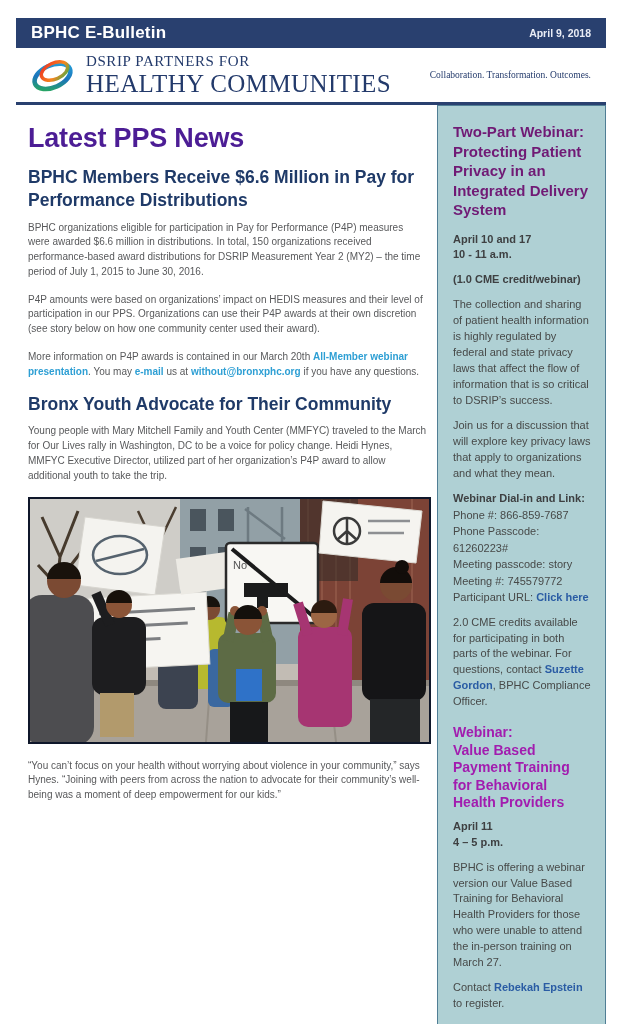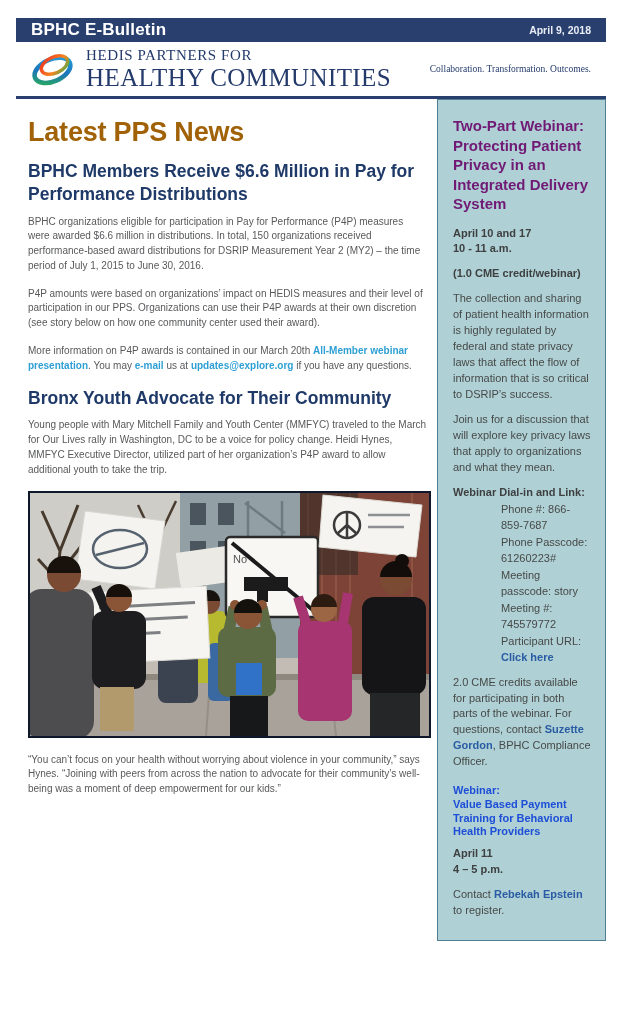--- a/index.html
+++ b/index.html
@@ -1,51 +1,51 @@
 <!DOCTYPE html>
 <html><head>
 <meta charset="utf-8">
 <style>
   html,body{margin:0;padding:0;background:#ffffff;}
   body{width:622px;height:1024px;overflow:hidden;font-family:"Liberation Sans",sans-serif;position:relative;}
   .email{position:absolute;left:16px;top:18px;width:590px;}
 
   
-  .topbar{height:24px;background:#29406f;display:flex;align-items:center;justify-content:space-between;padding:0 15px;box-sizing:border-box;text-align:center;}
+  .topbar{height:30px;background:#29406f;display:flex;align-items:center;justify-content:space-between;padding:0 15px;box-sizing:border-box;text-align:center;}
   .topbar-title{color:#ffffff;font-weight:700;font-size:17px;letter-spacing:.2px;}
   .topbar-date{color:#e9ecf5;font-weight:700;font-size:10.5px;}
 
   
   .brandband{height:57px;background:#ffffff;display:flex;align-items:center;padding:0 13px;box-sizing:border-box;border-bottom:3px solid #29406f;}
   .brand-logo{width:48px;height:42px;display:inline-block;margin-right:9px;flex:none;}
   .brand-text{color:#233a6b;font-family:"Liberation Serif",serif;line-height:1.08;}
   .brand-l1{font-size:15px;letter-spacing:.6px;}
   .brand-l2{font-size:25px;letter-spacing:.4px;}
   .brand-tagline{margin-left:auto;color:#233a6b;font-family:"Liberation Serif",serif;font-size:9.5px;padding-right:2px;}
 
   
   .content{display:flex;min-height:757px;background:#ffffff;}
   .maincol{width:421px;box-sizing:border-box;padding:12px 10px 16px 12px;}
-  h1{color:#a16207;font-size:27px;margin:6px 0 12px 0;letter-spacing:-.2px;}
+  h1{color:#4c1d95;font-size:27px;margin:6px 0 12px 0;letter-spacing:-.2px;}
   h2{color:#1f3a68;font-size:17.5px;line-height:1.3;margin:8px 0 9px 0;}
   .maincol p{color:#58595b;font-size:10px;line-height:1.48;margin:0 0 13px 0;}
   .maincol .seg-link{color:#2e9fd4;font-weight:700;}
   .quote{margin-top:2px;}
 
   
   .photo{width:399px;height:243px;border:2px solid #0f172a;margin:4px 0 15px 0;overflow:hidden;background:#5eead4;}
 
   
   .sidebar{flex:1;background:#afd0d4;border:1px solid #507e95;box-sizing:border-box;padding:16px 14px 12px 15px;}
   .sb-title{color:#701a75;font-weight:700;font-size:15px;line-height:1.3;margin-bottom:12px;}
-  .sb-title2{color:#1d4ed8;font-weight:700;font-size:11px;line-height:1.25;margin:14px 0 7px 0;}
+  .sb-title2{color:#a21caf;font-weight:700;font-size:14px;line-height:1.25;margin:14px 0 7px 0;}
   .sb-bold{color:#3e4042;font-weight:700;font-size:11px;line-height:1.45;}
   .sb-gap{margin-bottom:9px;}
   .sidebar p{color:#474948;font-size:11px;line-height:1.45;margin:0 0 9px 0;}
-  .sb-line{color:#474948;font-size:11px;line-height:1.5;margin-left:48px;}
+  .sb-line{color:#474948;font-size:11px;line-height:1.5;}
   .sidebar .seg-link{color:#2a5ca4;font-weight:700;}
 </style>
 </head>
 <body>
 
 <div class="email">
 
   <div class="topbar">
     <span class="topbar-title">BPHC E-Bulletin</span>
     <span class="topbar-date">April 9, 2018</span>
@@ -66,35 +66,35 @@
               <stop offset="1" stop-color="#3fae49"></stop>
           </linearGradient>
         </defs>
         <g transform="rotate(-24 24 21)">
           <ellipse cx="23" cy="22" rx="19" ry="11" fill="none" stroke="url(#ga)" stroke-width="4.6"></ellipse>
           <ellipse cx="27" cy="18" rx="14" ry="8" fill="none" stroke="url(#gb)" stroke-width="3.4"></ellipse>
         </g>
       </svg>
     </span>
     <div class="brand-text">
-      <div class="brand-l1">HEDIS PARTNERS FOR</div>
+      <div class="brand-l1">DSRIP PARTNERS FOR</div>
       <div class="brand-l2">HEALTHY COMMUNITIES</div>
     </div>
     <div class="brand-tagline">Collaboration. Transformation. Outcomes.</div>
   </div>
 
   <div class="content">
 
     <div class="maincol">
       <h1>Latest PPS News</h1>
 
       <h2>BPHC Members Receive $6.6 Million in Pay for Performance Distributions</h2>
       <p>BPHC organizations eligible for participation in Pay for Performance (P4P) measures were awarded $6.6 million in distributions. In total, 150 organizations received performance-based award distributions for DSRIP Measurement Year 2 (MY2) – the time period of July 1, 2015 to June 30, 2016.</p>
       <p>P4P amounts were based on organizations’ impact on HEDIS measures and their level of participation in our PPS. Organizations can use their P4P awards at their own discretion (see story below on how one community center used their award).</p>
-      <p><span class="seg-plain">More information on P4P awards is contained in our March 20th </span><span class="seg-link">All-Member webinar presentation</span><span class="seg-plain">. You may </span><span class="seg-link">e-mail</span><span class="seg-plain"> us at </span><span class="seg-link">updates@explore.org</span><span class="seg-plain"> if you have any questions.</span></p>
+      <p><span class="seg-plain">More information on P4P awards is contained in our March 20th </span><span class="seg-link">All-Member webinar presentation</span><span class="seg-plain">. You may </span><span class="seg-link">e-mail</span><span class="seg-plain"> us at </span><span class="seg-link">without@bronxphc.org</span><span class="seg-plain"> if you have any questions.</span></p>
 
       <h2>Bronx Youth Advocate for Their Community</h2>
       <p>Young people with Mary Mitchell Family and Youth Center (MMFYC) traveled to the March for Our Lives rally in Washington, DC to be a voice for policy change. Heidi Hynes, MMFYC Executive Director, utilized part of her organization’s P4P award to allow additional youth to take the trip.</p>
 
       <div class="photo">
         <svg viewBox="0 0 399 243" width="399" height="243">
           <rect width="399" height="243" fill="#c2bcb4"></rect>
           <rect width="175" height="132" fill="#cfcdc8"></rect>
 
           <rect x="150" y="0" width="125" height="165" fill="#92a0a6"></rect>
@@ -191,17 +191,18 @@
       <div class="sb-line">Meeting #:  745579772</div>
       <div class="sb-line sb-gap"><span class="seg-plain">Participant URL:  </span><span class="seg-link">Click here</span></div>
       <p><span class="seg-plain">2.0 CME credits available for participating in both parts of the webinar. For questions, contact </span><span class="seg-link">Suzette Gordon</span><span class="seg-plain">, BPHC Compliance Officer.</span></p>
 
       <div class="sb-title2">
         <div>Webinar:</div>
         <div>Value Based Payment Training for Behavioral Health Providers</div>
       </div>
       <div class="sb-bold">April 11</div>
       <div class="sb-bold sb-gap">4 – 5 p.m.</div>
+      <p>BPHC is offering a webinar version our Value Based Training for Behavioral Health Providers for those who were unable to attend the in-person training on March 27.</p>
       <p><span class="seg-plain">Contact </span><span class="seg-link">Rebekah Epstein</span><span class="seg-plain"> to register.</span></p>
     </div>
   </div>
 
 </div>
 
 </body></html>

